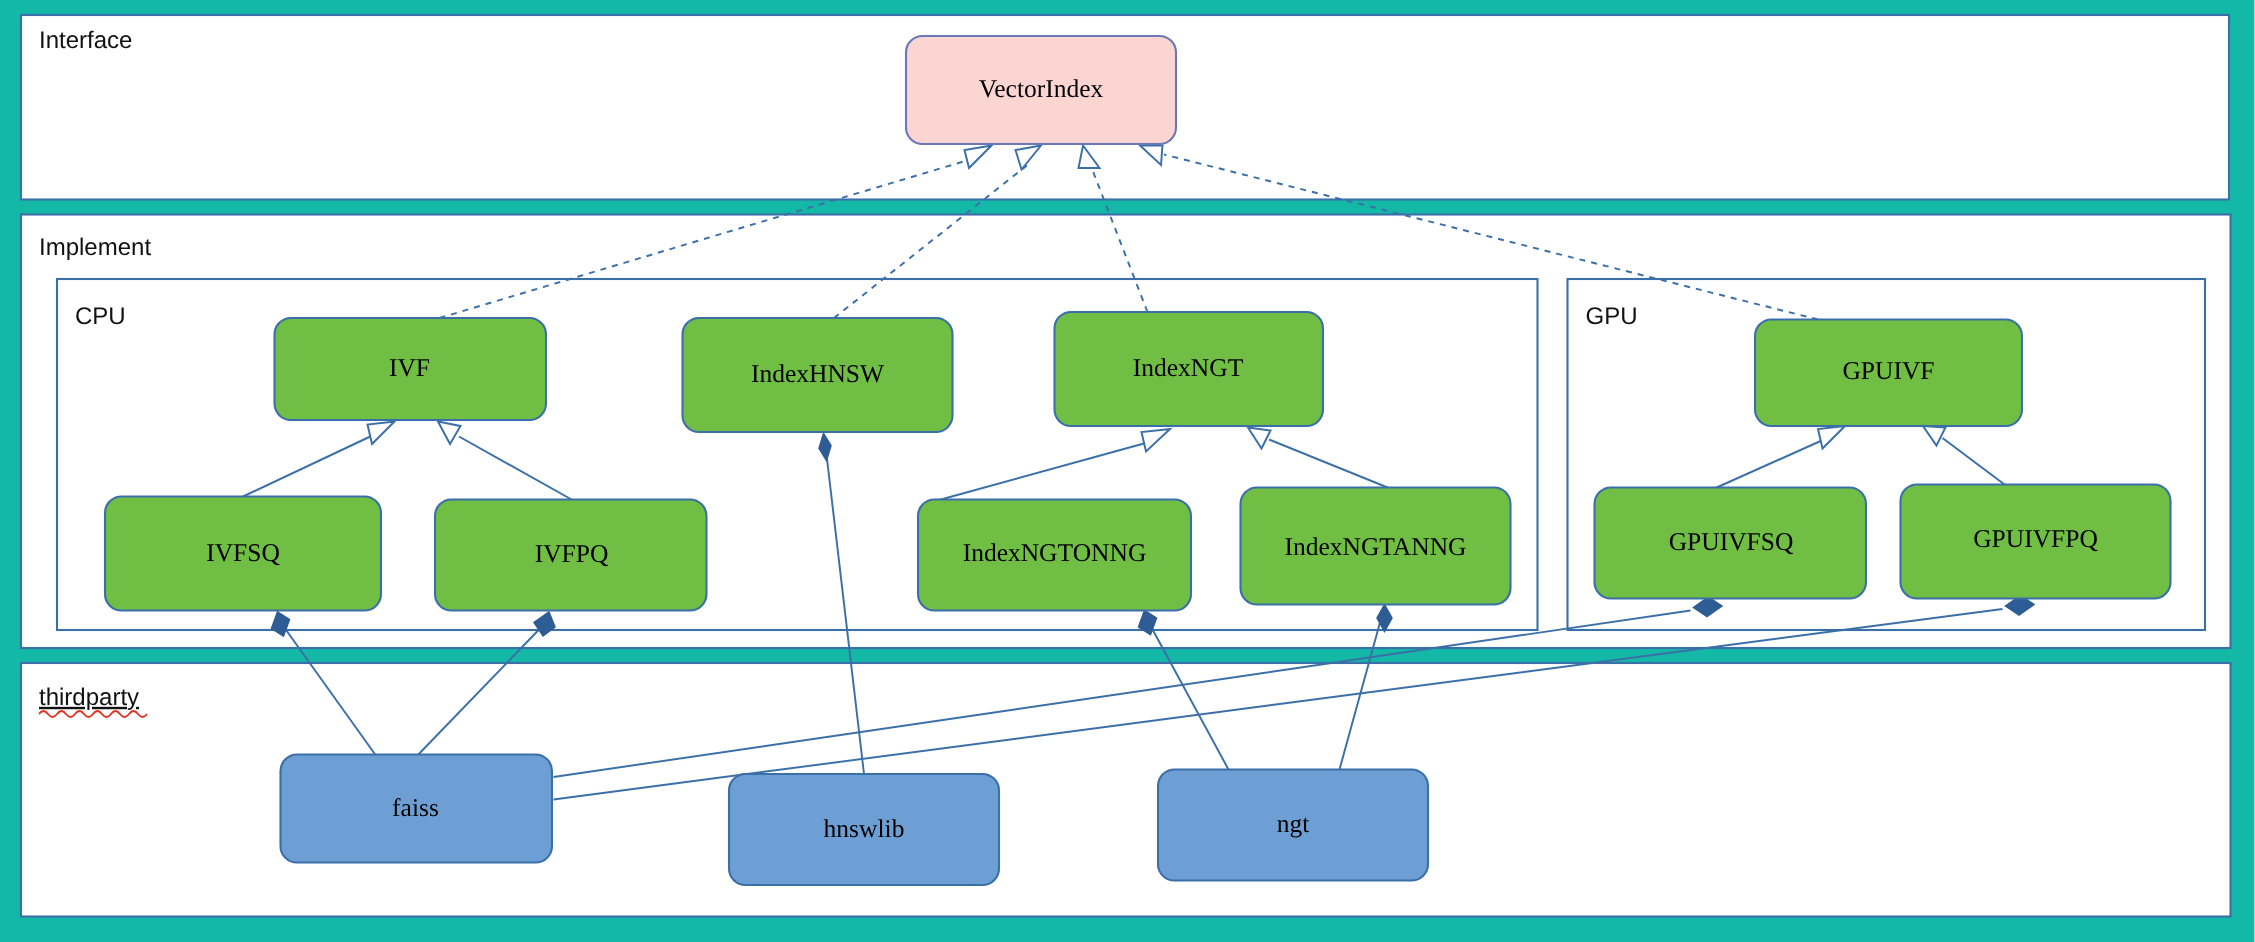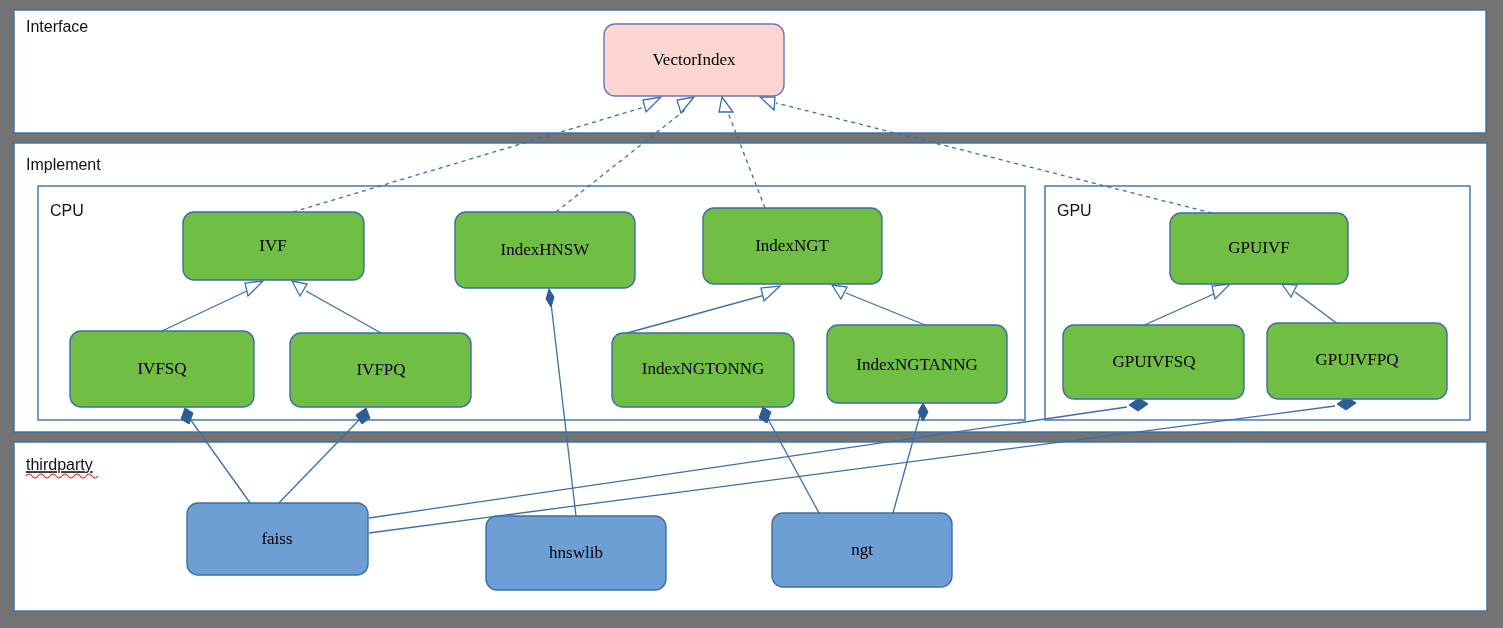--- a/index.html
+++ b/index.html
@@ -8,21 +8,21 @@
     padding: 0;
     background: #ffffff;
   }
   body {
     font-family: "Liberation Sans", sans-serif;
   }
   #diagram-root {
     position: relative;
     width: 1503px;
     height: 628px;
-    background: #737373;
+    background: #14b8a6;
     overflow: hidden;
     text-align: right;
   }
   svg#diagram-svg {
     position: absolute;
     left: 0;
     top: 0;
     width: 1503px;
     height: 628px;
   }

